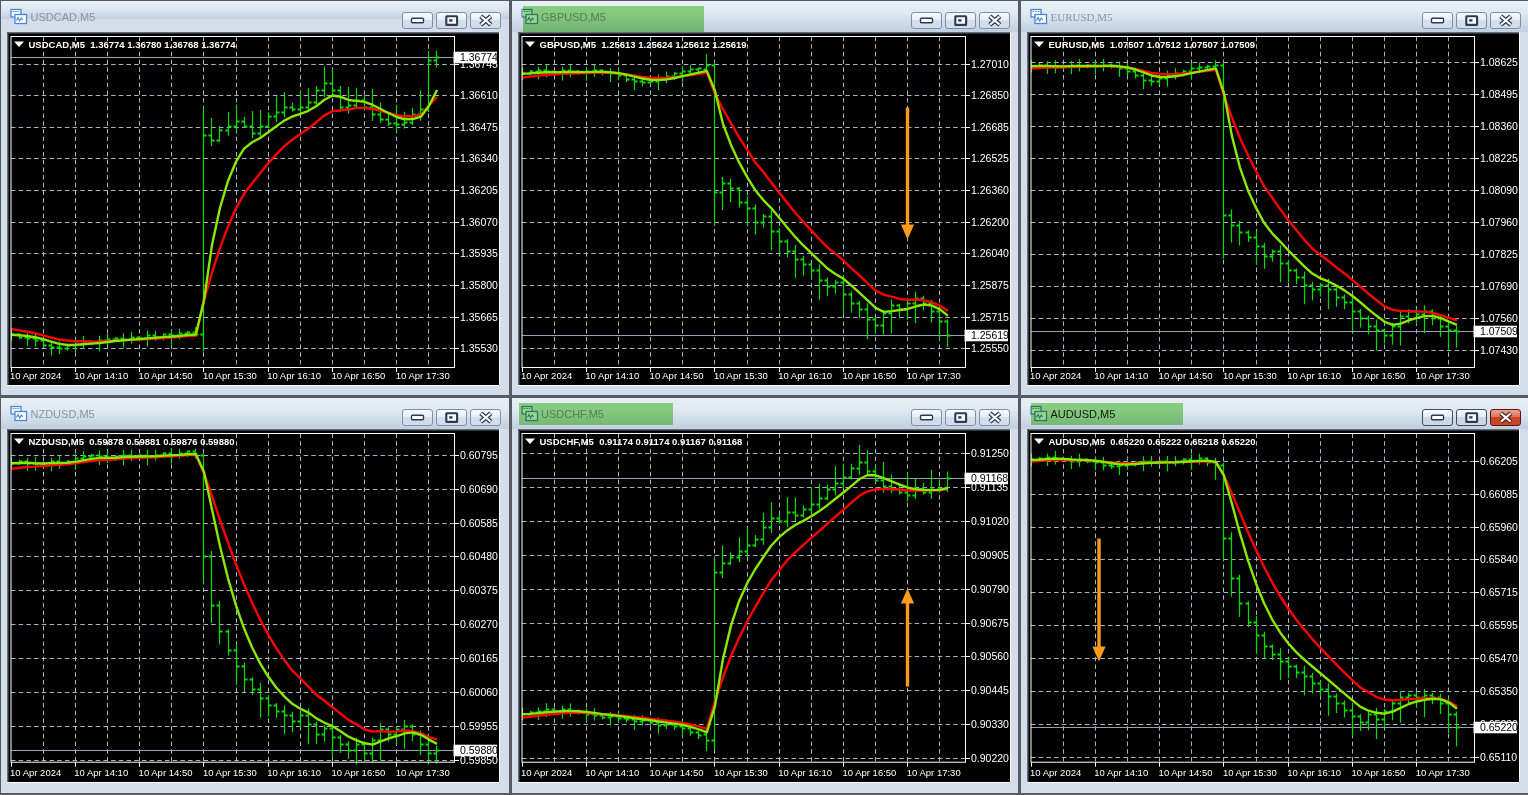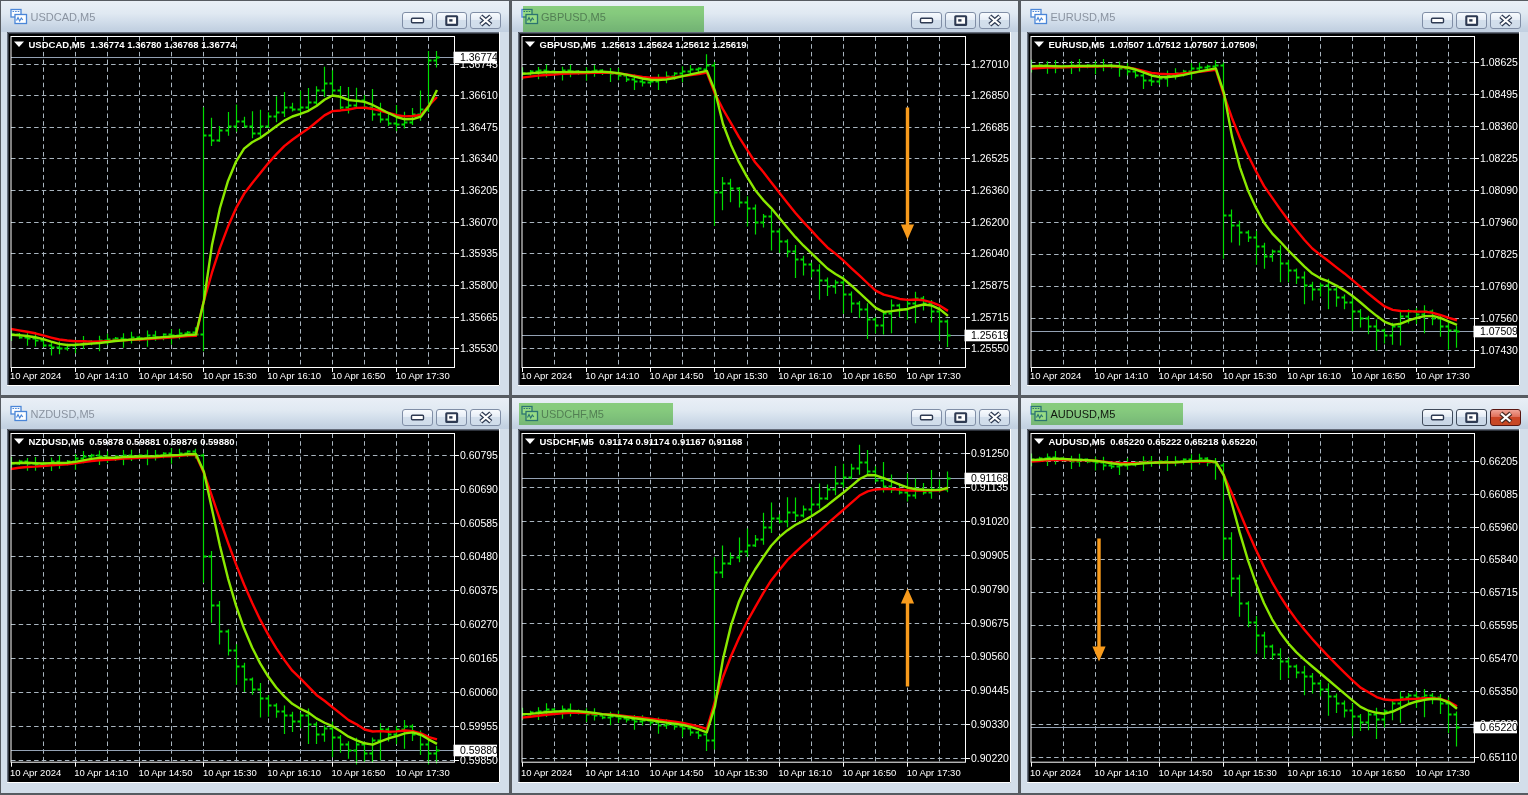--- a/index.html
+++ b/index.html
@@ -1,14 +1,14 @@
 <!DOCTYPE html>
 <html><head><meta charset="utf-8"><style>html,body{margin:0;padding:0;}body{width:1528px;height:795px;overflow:hidden;background:#585d62;position:relative;font-family:'Liberation Sans',sans-serif;}</style></head><body>
 <div style="position:absolute;left:0px;top:0px;width:509.5px;height:395.8px;border:1px solid #565b61;box-sizing:border-box;background:#d3deea;">
-    <div style="position:absolute;left:0;top:0;right:0;height:31px;background:linear-gradient(180deg,#e9eff6 0%,#e0e9f2 40%,#d2deeb 65%,#c4d2e2 90%,#c2d0e1 100%);padding-left:36px;">
+    <div style="position:absolute;left:0;top:0;right:0;height:18px;background:linear-gradient(180deg,#e9eff6 0%,#e0e9f2 40%,#d2deeb 65%,#c4d2e2 90%,#c2d0e1 100%);padding-left:36px;">
       <svg width="18" height="17" viewBox="0 0 18 17" style="position:absolute;left:9px;top:7px">
         <rect x="1" y="1.5" width="10" height="7.5" fill="#fdfeff" stroke="#4a86d8" stroke-width="1.3"></rect>
         <path d="M2.5,3.5h1.6M5.1,3.5h1.6M7.7,3.5h1.6" stroke="#4a86d8" stroke-width="1.2" fill="none"></path>
         <rect x="5" y="6.5" width="11.5" height="9" fill="#fdfeff" stroke="#4a86d8" stroke-width="1.3"></rect>
         <path d="M6.5,12.5 l1.5,-3 l1.7,3.5 l1.6,-3 l1.5,2" stroke="#4a86d8" stroke-width="1.2" fill="none"></path>
       </svg>
       <div style="position:absolute;left:29.5px;top:0;height:31px;line-height:32px;font-size:11px;color:#8a93a0;">USDCAD,M5</div>
       <div style="position:absolute;top:11px;width:31px;height:17px;border-radius:3px;box-sizing:border-box;border:1px solid #808ea6;background:linear-gradient(180deg,#f8fbfe 0%,#e6edf6 45%,#d3dfec 50%,#cfdcea 100%);right:76px"><svg width="29" height="15" viewBox="0 0 29 15">
           <rect x="8.5" y="5.2" width="12" height="4.6" rx="1" fill="#ffffff" stroke="#2e3a52" stroke-width="1.4"></rect>
         </svg></div>
@@ -137,21 +137,21 @@
     </div>
   </div>
 <div style="position:absolute;left:1020px;top:0px;width:509.5px;height:395.8px;border:1px solid #565b61;box-sizing:border-box;background:#d3deea;">
     <div style="position:absolute;left:0;top:0;right:0;height:31px;background:linear-gradient(180deg,#e9eff6 0%,#e0e9f2 40%,#d2deeb 65%,#c4d2e2 90%,#c2d0e1 100%);">
       <svg width="18" height="17" viewBox="0 0 18 17" style="position:absolute;left:9px;top:7px">
         <rect x="1" y="1.5" width="10" height="7.5" fill="#fdfeff" stroke="#4a86d8" stroke-width="1.3"></rect>
         <path d="M2.5,3.5h1.6M5.1,3.5h1.6M7.7,3.5h1.6" stroke="#4a86d8" stroke-width="1.2" fill="none"></path>
         <rect x="5" y="6.5" width="11.5" height="9" fill="#fdfeff" stroke="#4a86d8" stroke-width="1.3"></rect>
         <path d="M6.5,12.5 l1.5,-3 l1.7,3.5 l1.6,-3 l1.5,2" stroke="#4a86d8" stroke-width="1.2" fill="none"></path>
       </svg>
-      <div style="position:absolute;left:29.5px;top:0;height:31px;line-height:32px;font-size:11px;color:#8a93a0;">EURUSD,M5</div>
+      <div style="position:absolute;left:29.5px;top:0;height:31px;line-height:32px;font-size:11px;color:#8a93a0;font-family:Liberation Serif, serif;">EURUSD,M5</div>
       <div style="position:absolute;top:11px;width:31px;height:17px;border-radius:3px;box-sizing:border-box;border:1px solid #808ea6;background:linear-gradient(180deg,#f8fbfe 0%,#e6edf6 45%,#d3dfec 50%,#cfdcea 100%);right:76px"><svg width="29" height="15" viewBox="0 0 29 15">
           <rect x="8.5" y="5.2" width="12" height="4.6" rx="1" fill="#ffffff" stroke="#2e3a52" stroke-width="1.4"></rect>
         </svg></div>
       <div style="position:absolute;top:11px;width:31px;height:17px;border-radius:3px;box-sizing:border-box;border:1px solid #808ea6;background:linear-gradient(180deg,#f8fbfe 0%,#e6edf6 45%,#d3dfec 50%,#cfdcea 100%);right:42px"><svg width="29" height="15" viewBox="0 0 29 15">
           <rect x="9.3" y="3.3" width="10.8" height="8.6" rx="0.5" fill="#ffffff" stroke="#2e3a52" stroke-width="2.1"></rect>
           <rect x="12.2" y="6.2" width="3.3" height="2.4" fill="#2e3a52"></rect>
         </svg></div>
       <div style="position:absolute;top:11px;width:31px;height:17px;border-radius:3px;box-sizing:border-box;border:1px solid #808ea6;background:linear-gradient(180deg,#f8fbfe 0%,#e6edf6 45%,#d3dfec 50%,#cfdcea 100%);right:8px"><svg width="29" height="15" viewBox="0 0 29 15">
           <path d="M9.8,3.2 L19.8,11.8 M19.8,3.2 L9.8,11.8" stroke="#2e3a52" stroke-width="4.6"></path>
           <path d="M10.1,3.5 L19.5,11.5 M19.5,3.5 L10.1,11.5" stroke="#ffffff" stroke-width="2.2"></path>

